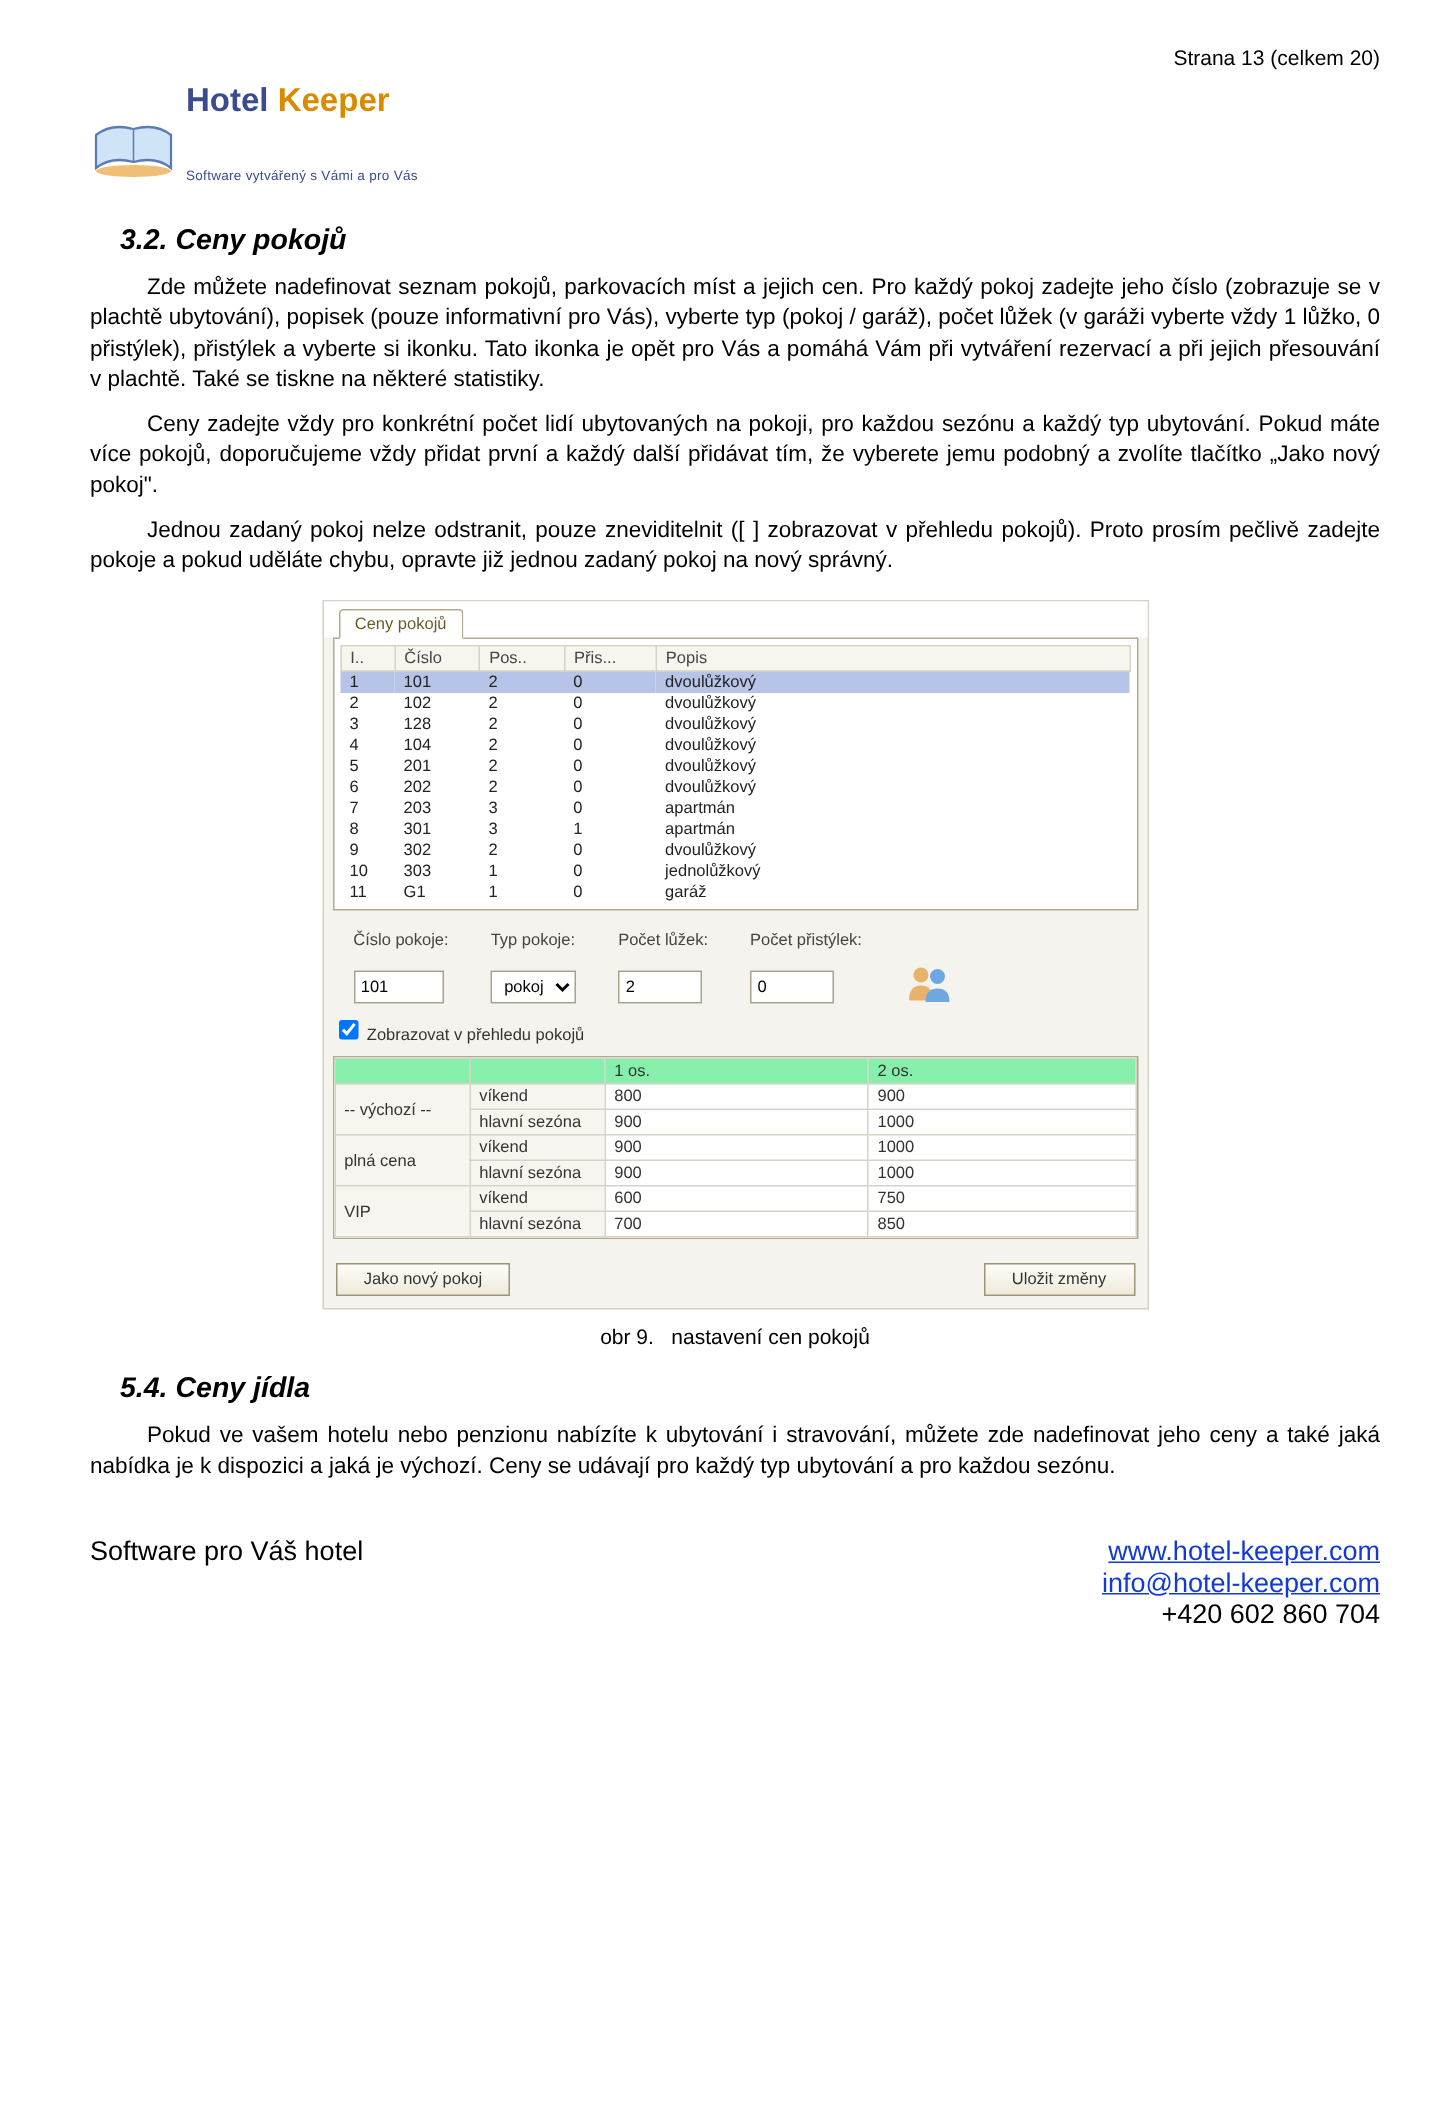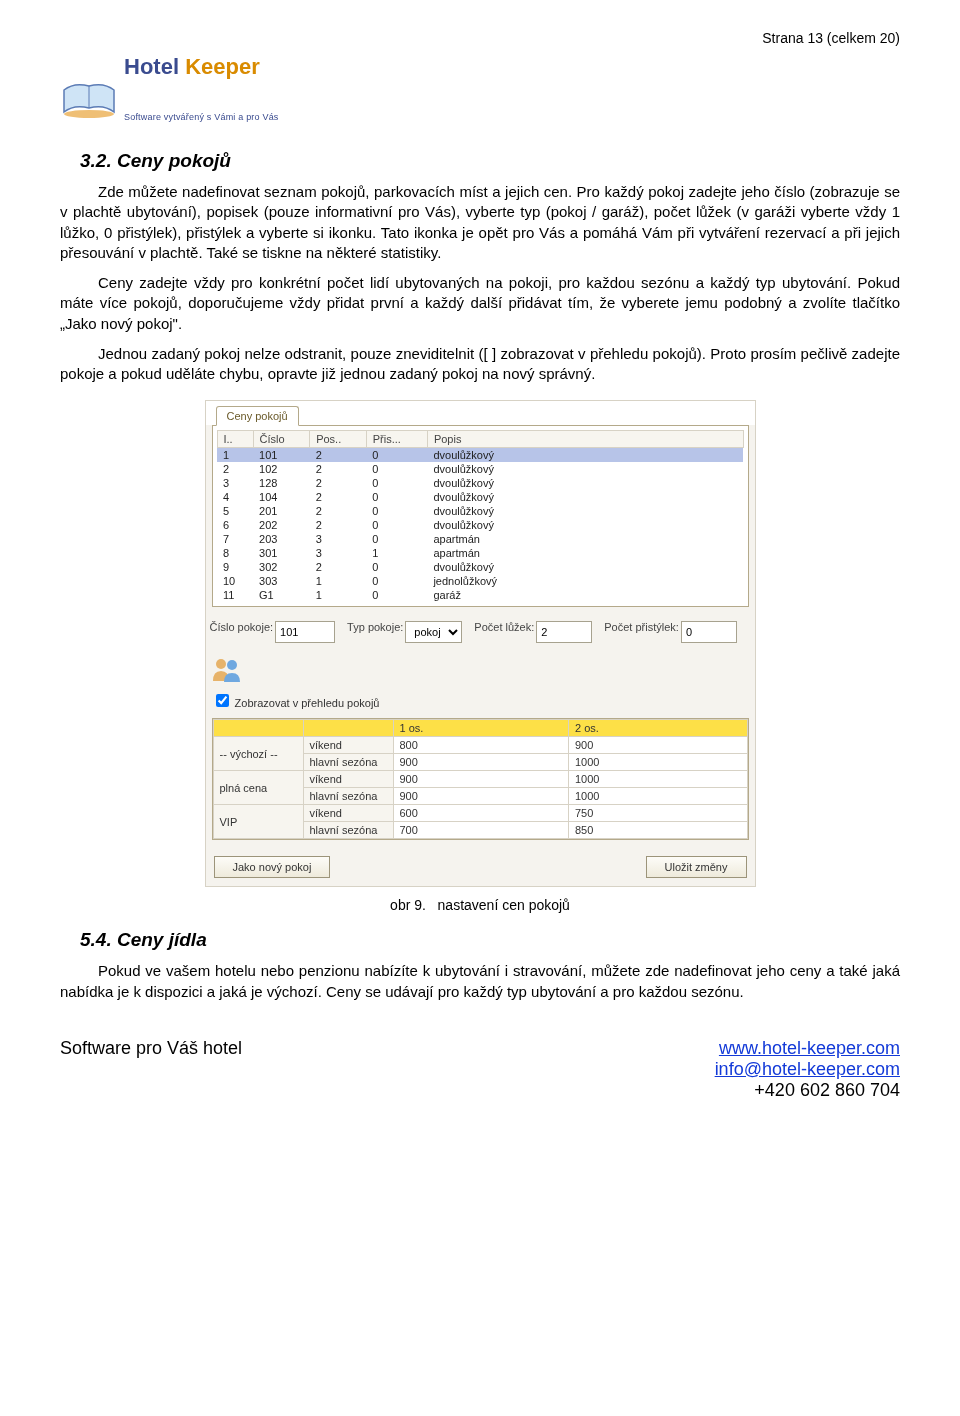--- a/index.html
+++ b/index.html
@@ -4,21 +4,21 @@
 <style>
   * { box-sizing: border-box; }
   body {
     margin: 0;
     font-family: Arial, sans-serif;
     background: #fff;
     color: #000;
     width: 960px;
   }
   .page {
-    padding: 30px 60px 30px 60px;
+    padding: 30px 40px 30px 60px;
   }
   .page-header {
     font-size: 14px;
     text-align: right;
     margin-bottom: 8px;
   }
   .logo-block {
     margin-bottom: 28px;
   }
   .logo-row { display: flex; align-items: flex-end; gap: 6px; }
@@ -104,21 +104,21 @@
   table.list tr.selected td {
     background: #b7c4e8;
   }
   .form-row {
     display:flex;
     gap: 12px;
     padding: 8px 4px 4px 4px;
     align-items:flex-end;
     flex-wrap: wrap;
   }
-  .form-col { display:flex; flex-direction:row; gap:2px; }
+  .form-col { display:flex; flex-direction:column; gap:14px;margin-left:16px; }
   .lbl { font-size: 11px; color: #444; }
   .inp {
     border: 1px solid #a7a28f;
     background:#fff;
     font-size:11px;
     padding: 2px 4px;
     height: 22px;
   }
   .inp.short { width: 60px; }
   .sel {
@@ -147,21 +147,21 @@
     background:#fff;
   }
   table.prices th, table.prices td {
     border: 1px solid #d7d2c5;
     padding: 2px 6px;
     text-align:left;
     color:#333;
     background:#fff;
   }
   table.prices th {
-    background:#fde047;
+    background:#86efac;
     font-weight:normal;
   }
   table.prices td.grp {
     background:#f7f5ef;
   }
   .btn-row {
     display:flex;
     justify-content: space-between;
     padding: 10px 8px 8px 8px;
   }

